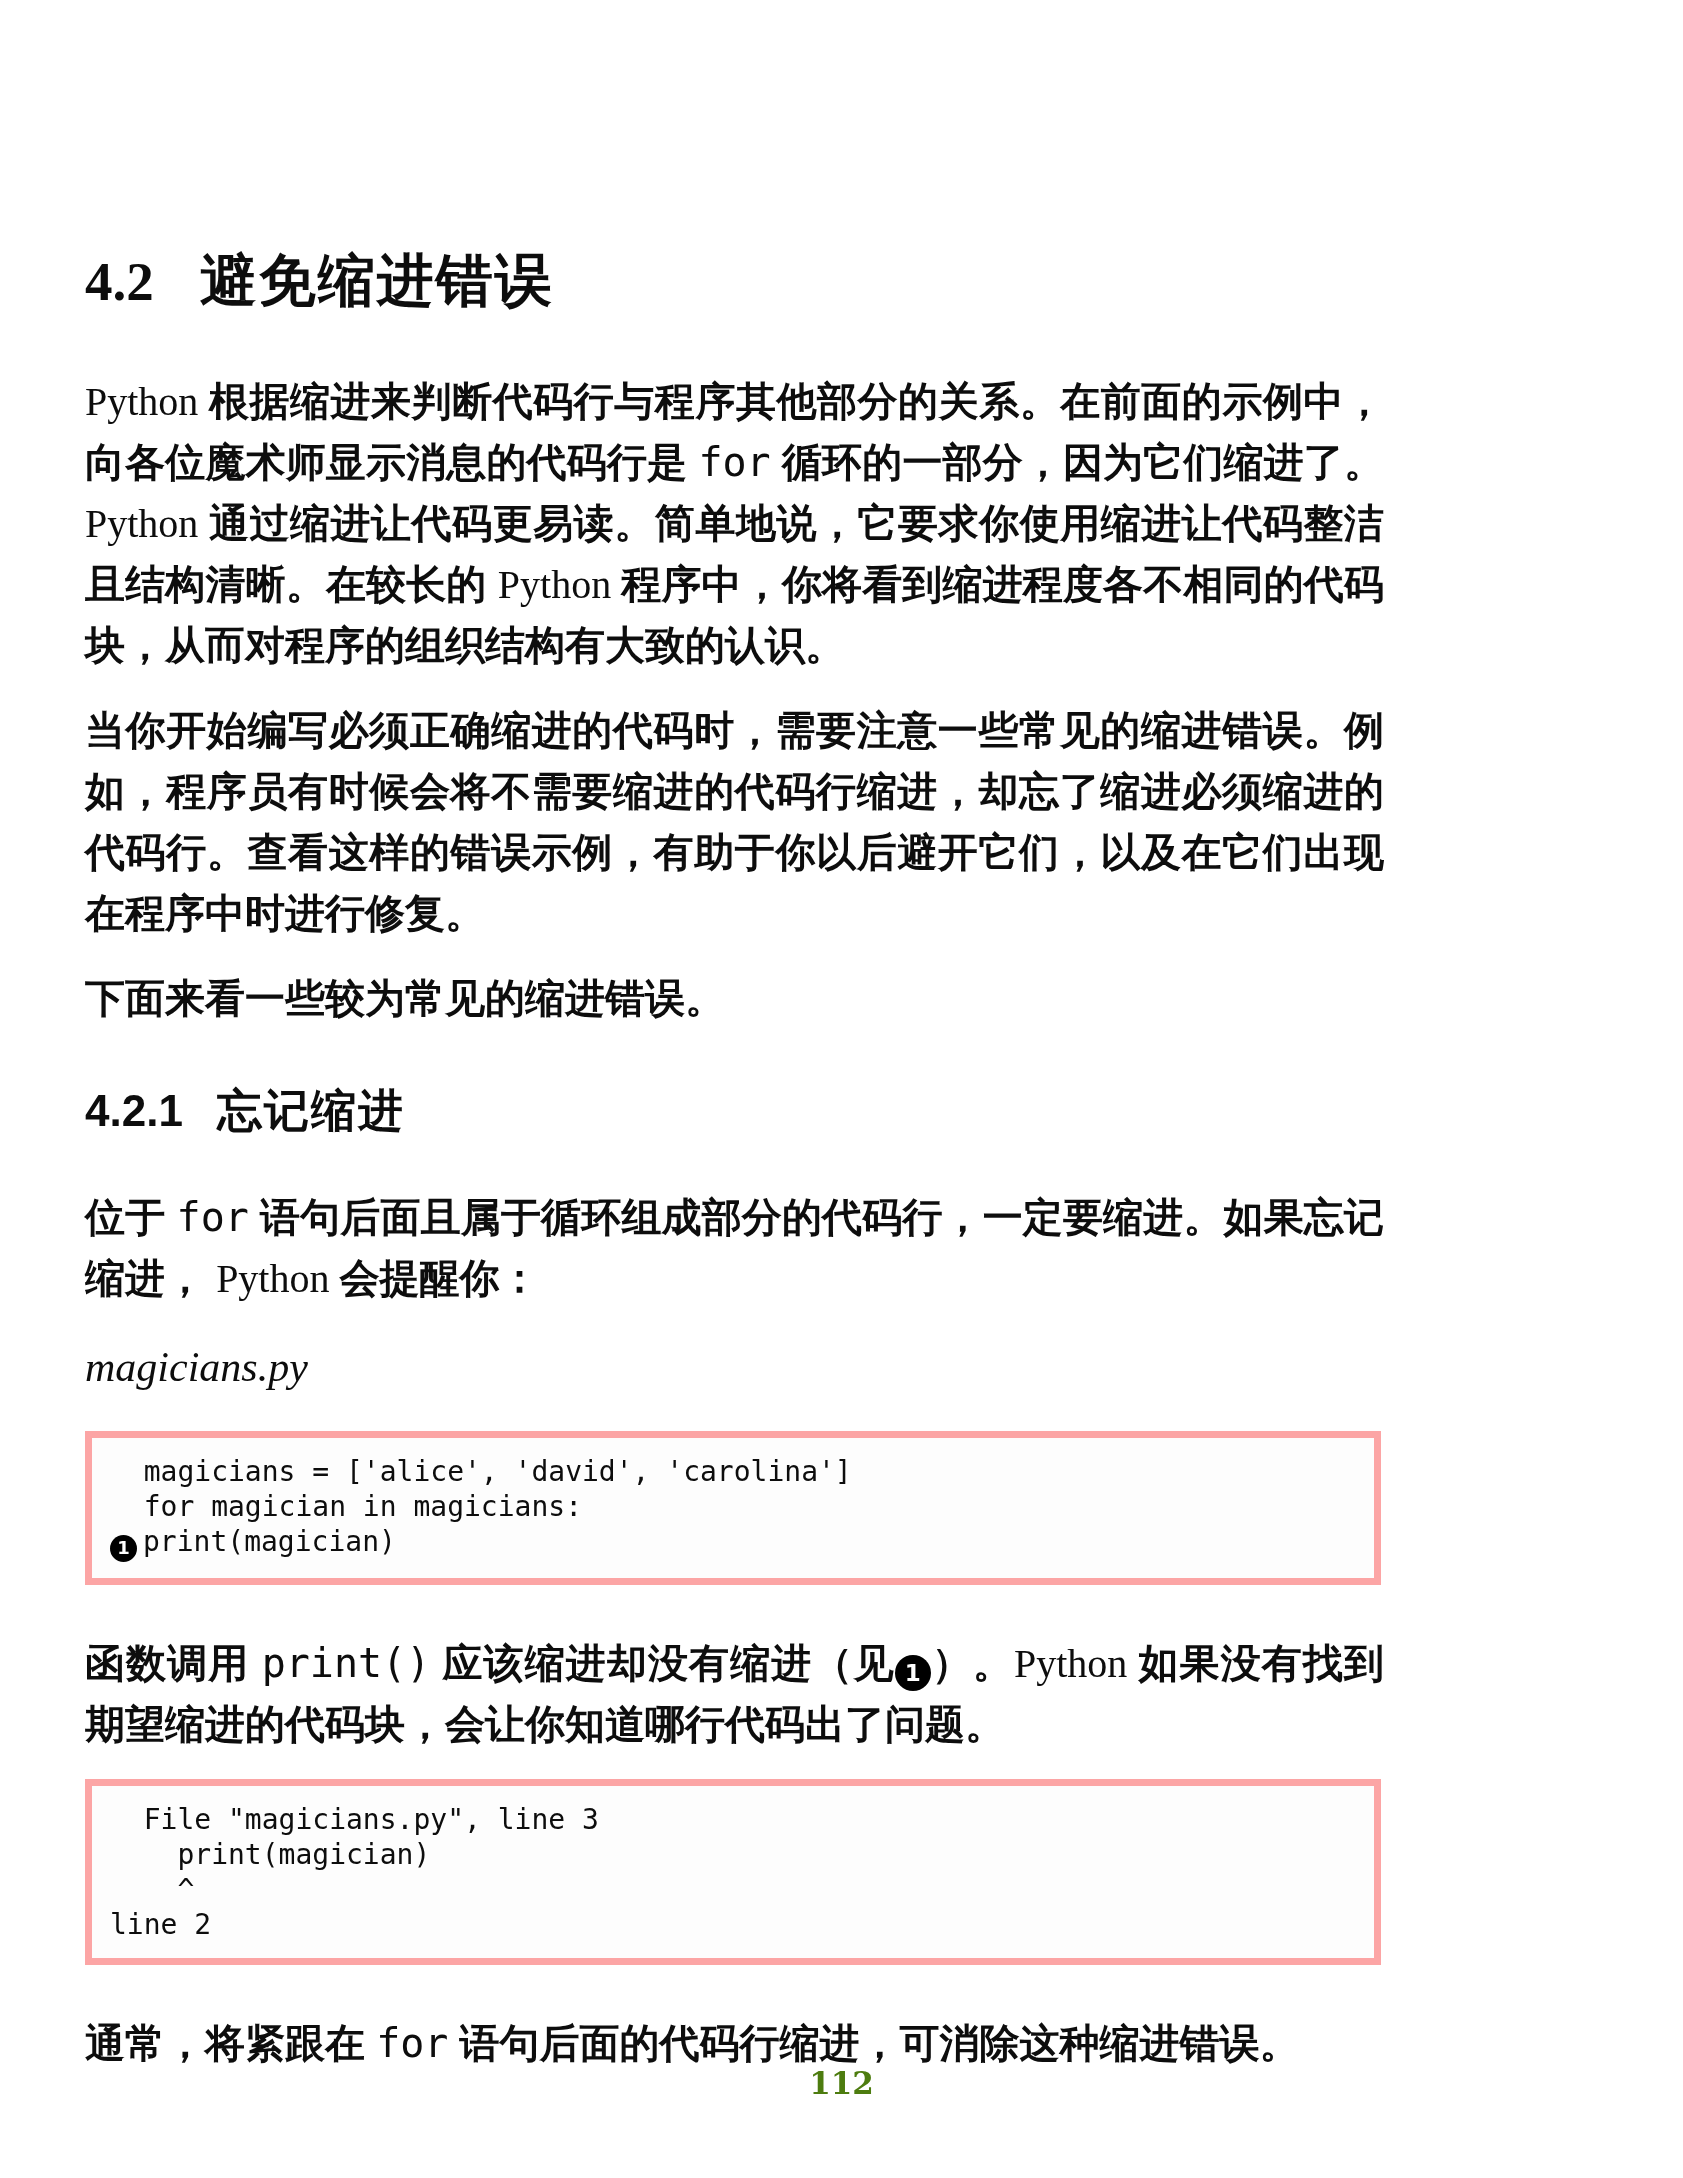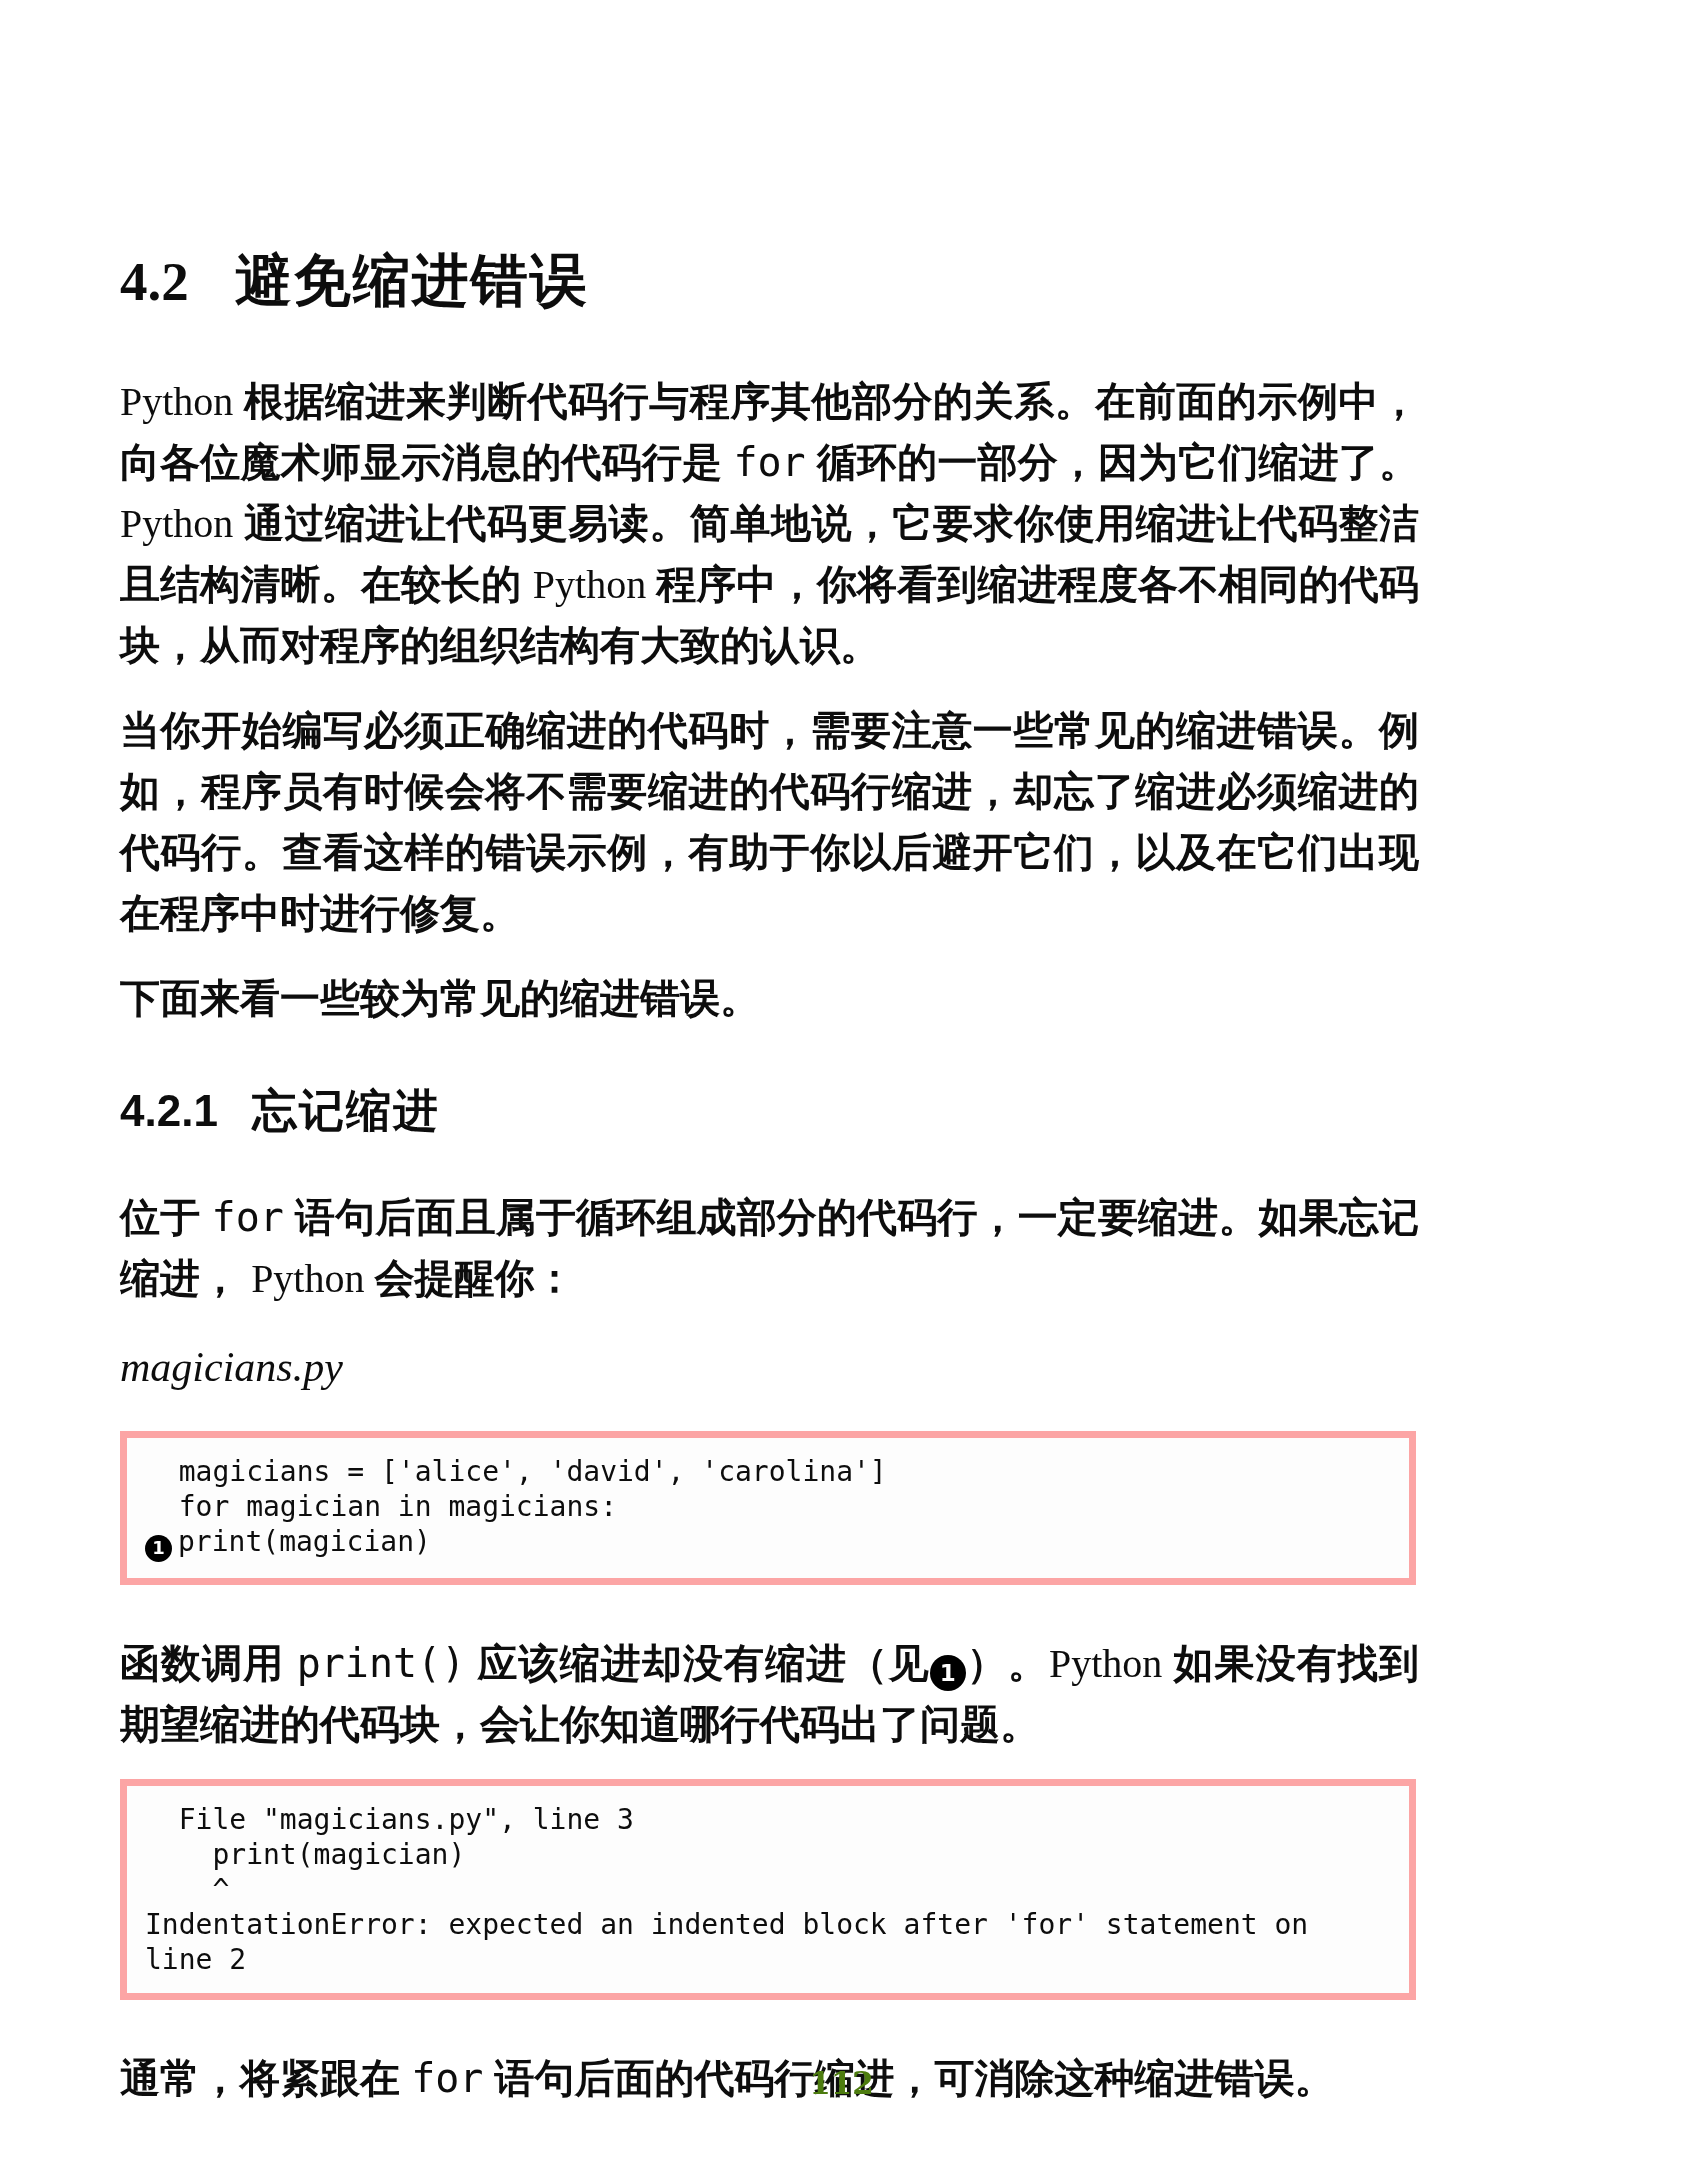--- a/index.html
+++ b/index.html
@@ -6,21 +6,21 @@
   html, body { background: #ffffff; }
   body {
     width: 1683px;
     height: 2178px;
     position: relative;
     font-family: "Liberation Sans", "DejaVu Sans", sans-serif;
     color: #0d0d0d;
     overflow: hidden;
   }
   .page {
-    padding: 243px 168px 0 120px;
+    padding: 243px 168px 0 85px;
   }
   .content { width: 1299px; }
 
   
   h1.section-heading {
     display: flex;
     align-items: baseline;
     gap: 46px;
     margin: 0 0 51px 0;
   }
@@ -158,21 +158,20 @@
         <div class="code-line"><span class="t-code">  for magician in magicians:</span></div>
         <div class="code-line"><span class="t-marker">1</span><span class="t-code">print(magician)</span></div>
       </div>
 
     <p class="body-para"><span class="t-zh">函数调用 </span><span class="t-code">print()</span><span class="t-zh"> 应该缩进却没有缩进（见</span><span class="t-marker">1</span><span class="t-zh">）。</span><span class="t-latin">Python </span><span class="t-zh">如果没有找到期望缩进的代码块，会让你知道哪行代码出了问题。</span></p>
 
     <div class="code-box">
         <div class="code-line"><span class="t-code">  File "magicians.py", line 3</span></div>
         <div class="code-line"><span class="t-code">    print(magician)</span></div>
         <div class="code-line"><span class="t-code">    ^</span></div>
-        <div class="code-line"><span class="t-code">IndentationError: expected an indented block after 'for' statement on</span></div>
         <div class="code-line"><span class="t-code">line 2</span></div>
       </div>
 
     <p class="body-para"><span class="t-zh">通常，将紧跟在 </span><span class="t-code">for</span><span class="t-zh"> 语句后面的代码行缩进，可消除这种缩进错误。</span></p>
 
   </div>
 </div>
 
 <div class="page-number">112</div>
 

